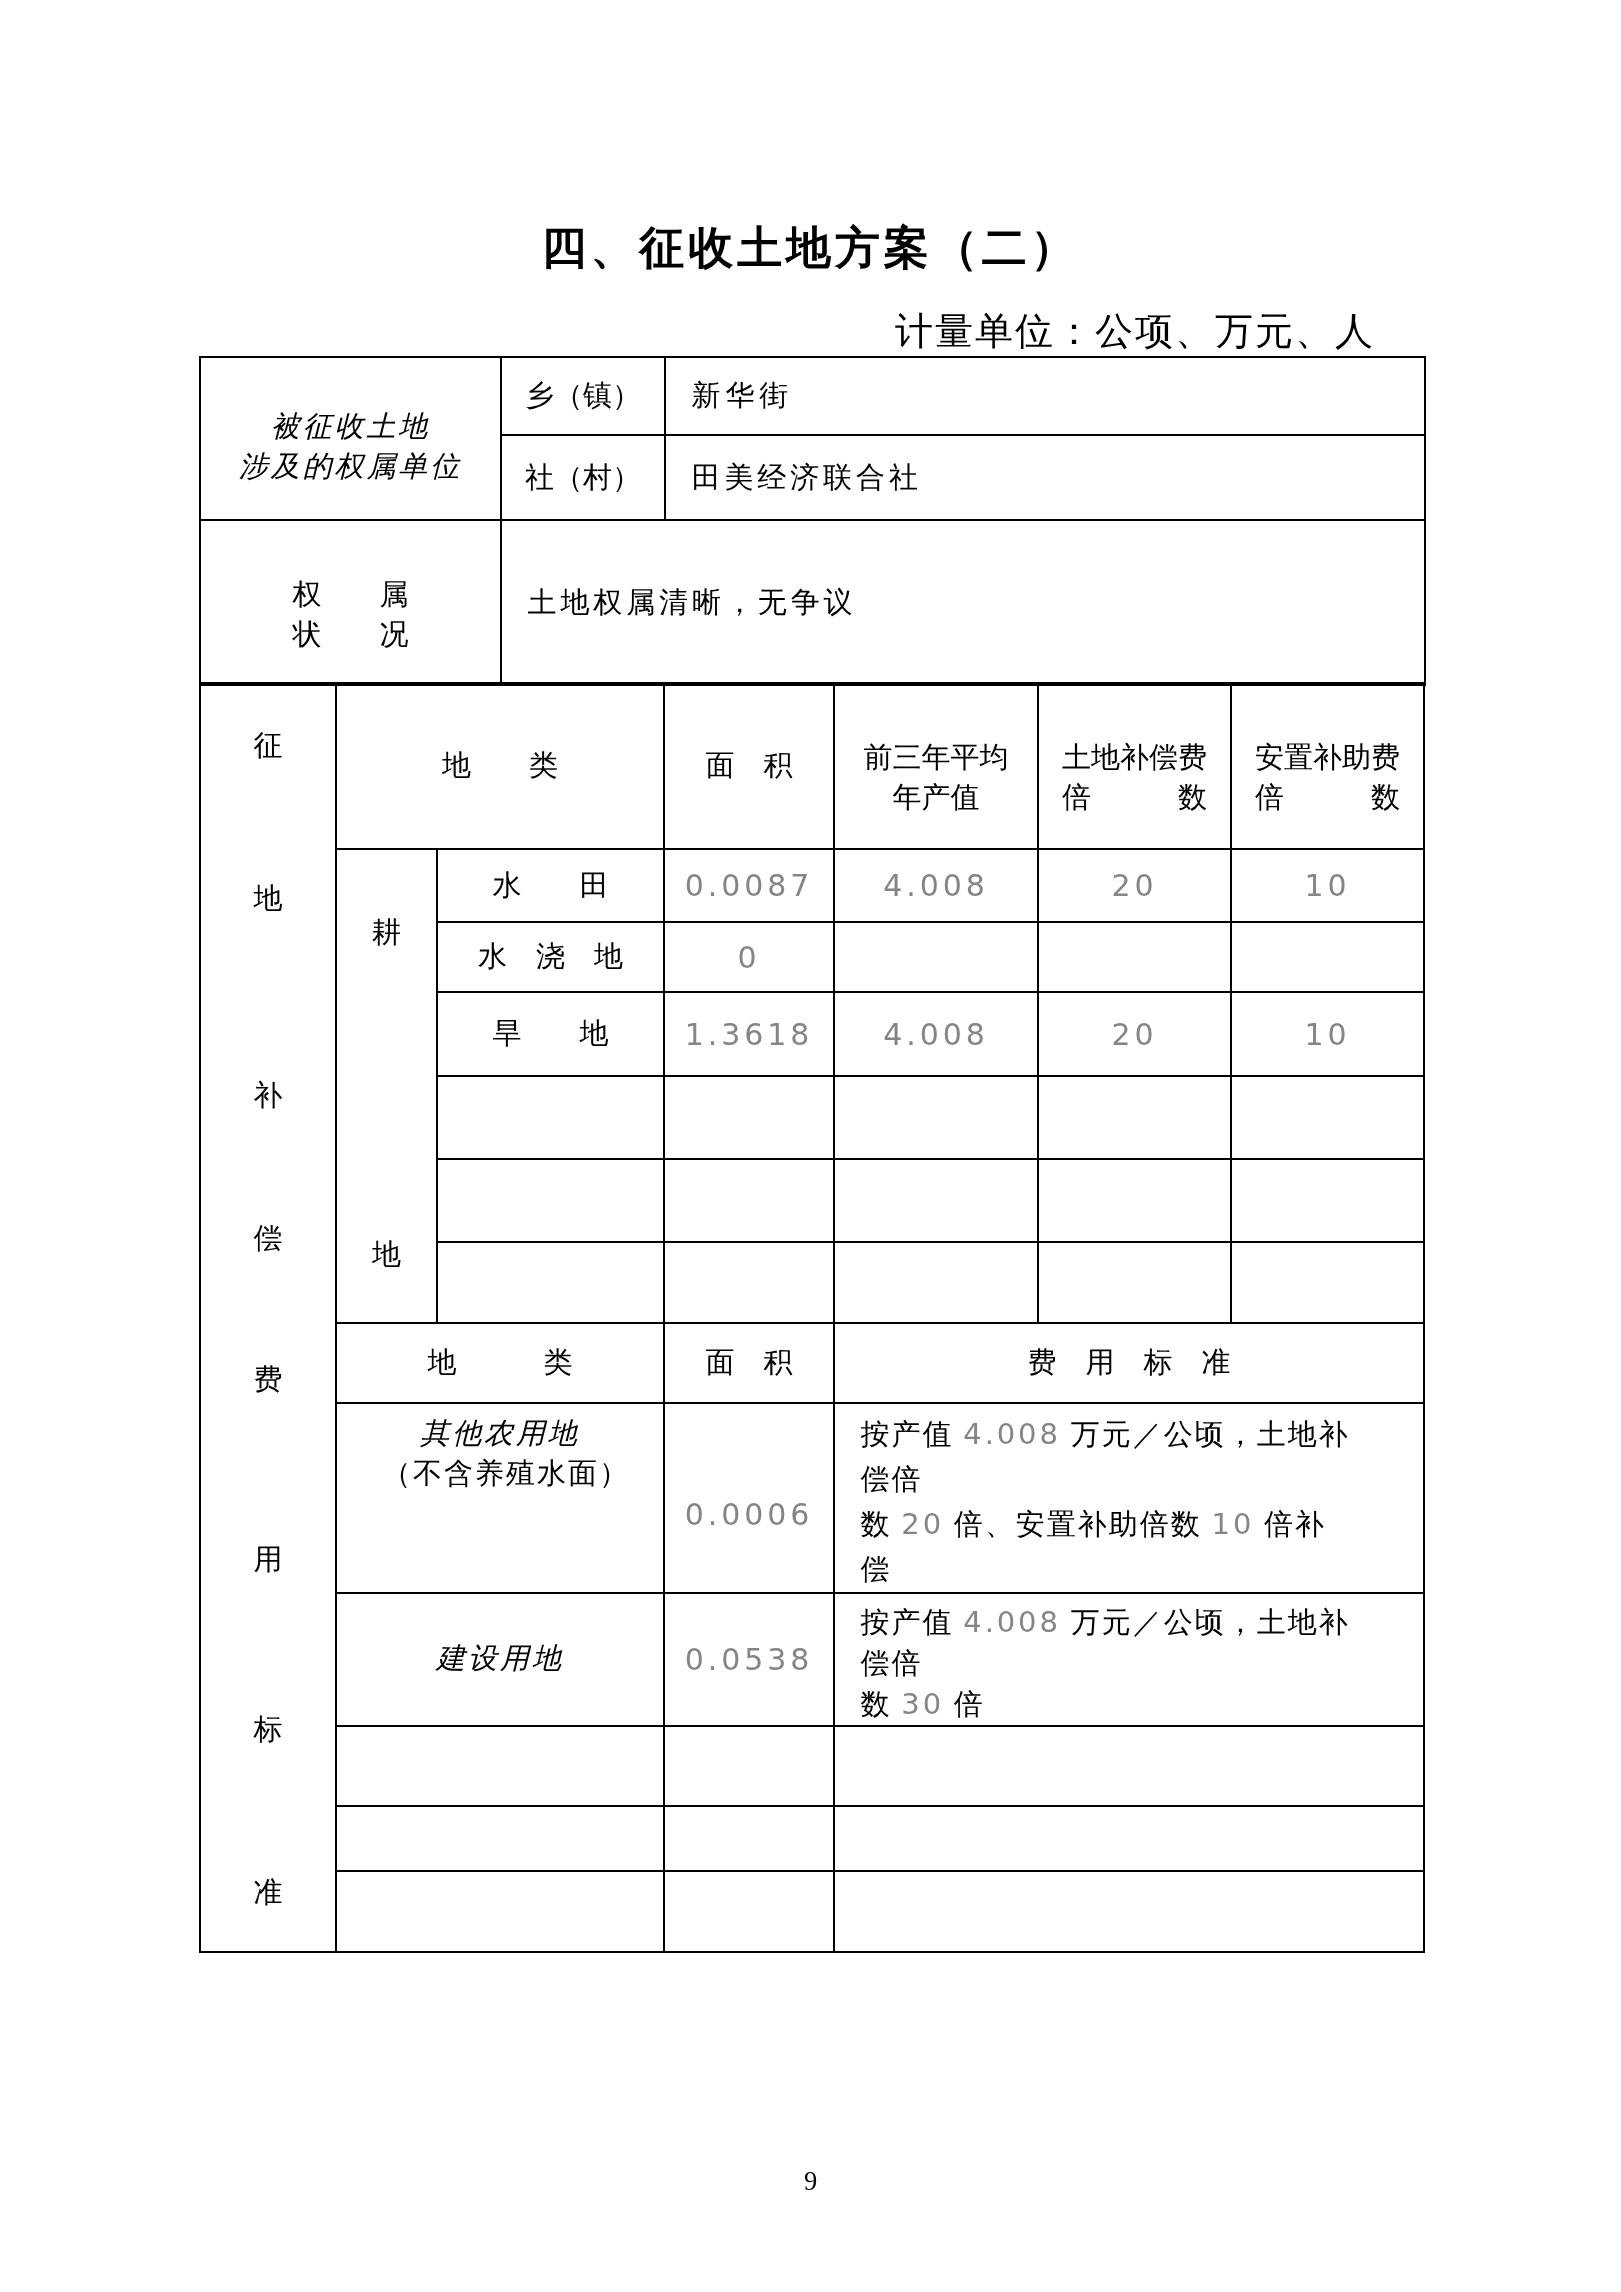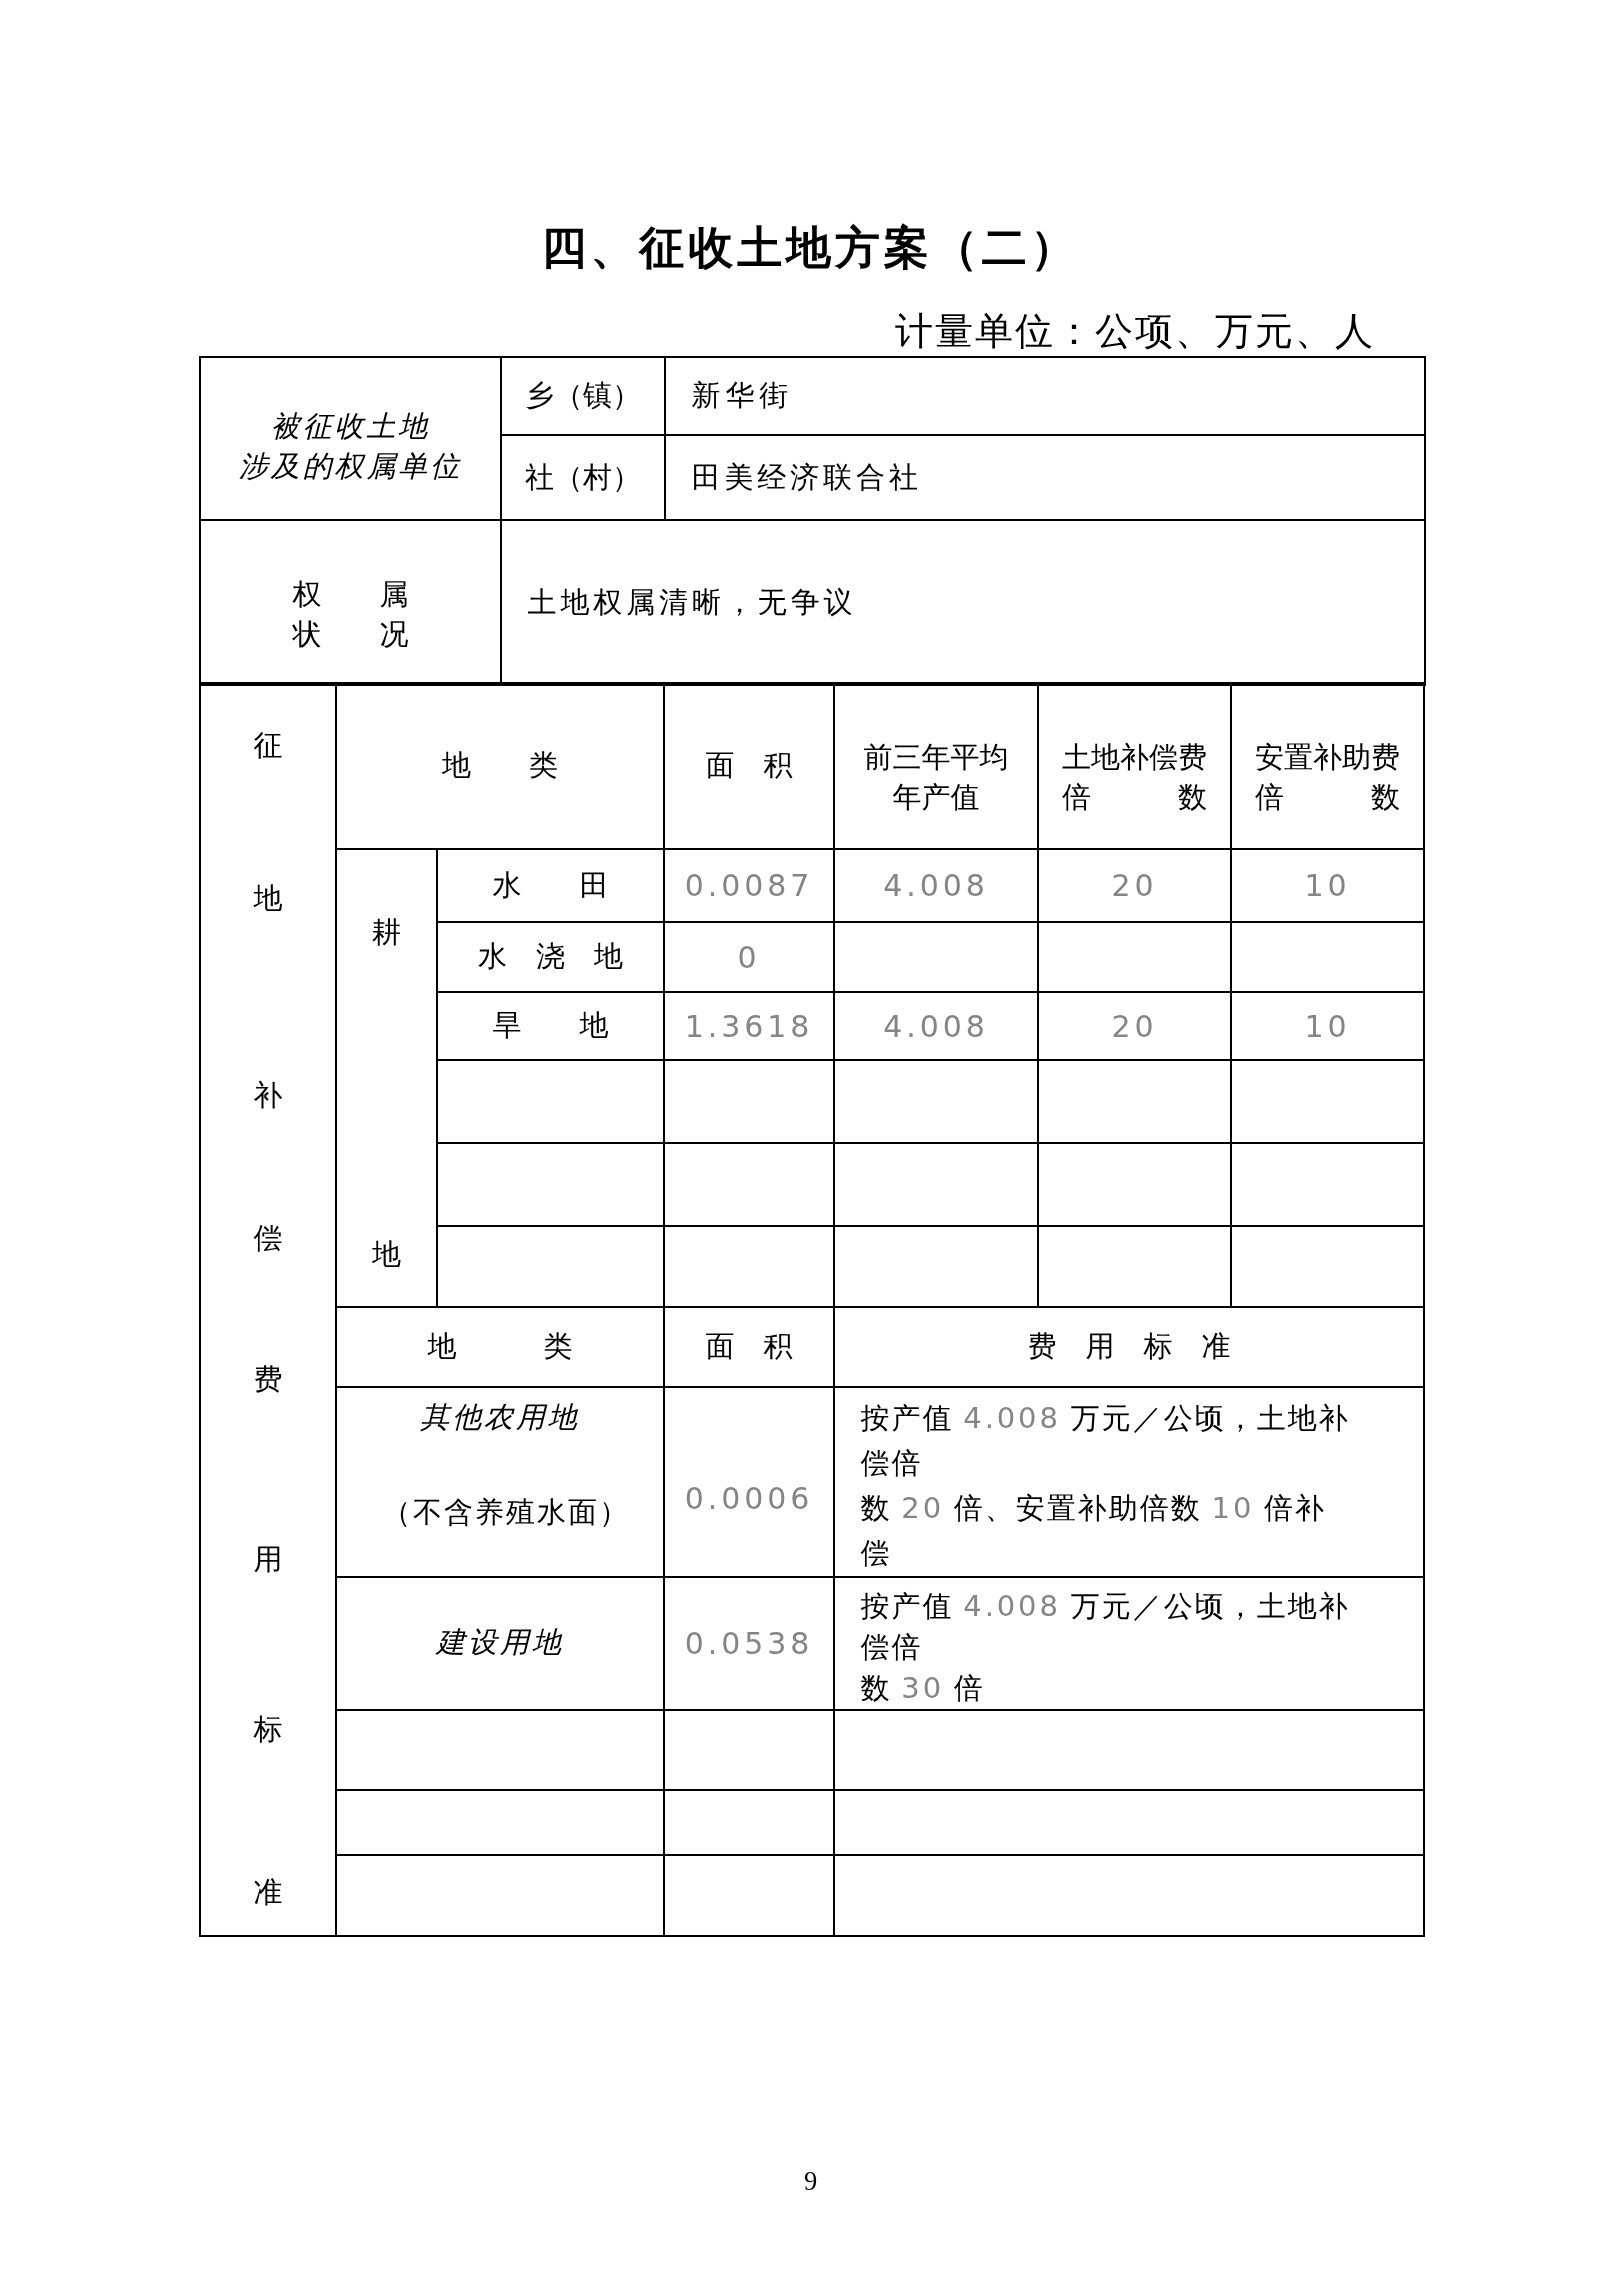--- a/index.html
+++ b/index.html
@@ -28,21 +28,21 @@
        font-size:30px;letter-spacing:3.9px;}
   td.numcell.pad-sm{padding-top:34px;}
   td.numcell.pad-lg{}
   .side-cell{position:relative;}
   .vchar{position:absolute;left:0;right:0;text-align:center;font-size:29px;}
   .fee-cell{text-align:left;vertical-align:top;padding:7.8px 17.6px 0 25.5px;}
   .fee-line{line-height:45px;letter-spacing:2px;}
   .fee-line .num{font-size:29px;margin:0 9.8px;letter-spacing:2.9px;}
   .fee-tight .fee-line{line-height:41px;}
   .other-land{vertical-align:top;padding-top:9.8px;}
-  .other-land .l2{margin-top:55px;letter-spacing:2px;padding-left:12px;}
+  .other-land .l2{letter-spacing:2px;padding-left:12px;}
   .build-land{letter-spacing:2.9px;font-style:italic;}
   .page-number{position:absolute;top:2166px;left:0;width:100%;text-align:center;
                font-size:26.5px;}
 </style>
 </head>
 <body>
 
 <div class="page">
 
   <div class="title">四、征收土地方案（二）</div>
@@ -139,21 +139,21 @@
     </tr>
 
     <tr style="height:70px">
       <td>水　浇　地</td>
       <td class="numcell">0</td>
       <td class="numcell"></td>
       <td class="numcell"></td>
       <td class="numcell"></td>
     </tr>
 
-    <tr style="height:68px">
+    <tr style="height:84px">
       <td>旱　　地</td>
       <td class="numcell">1.3618</td>
       <td class="numcell">4.008</td>
       <td class="numcell">20</td>
       <td class="numcell">10</td>
     </tr>
 
     <tr style="height:83px">
       <td></td>
           <td></td>

